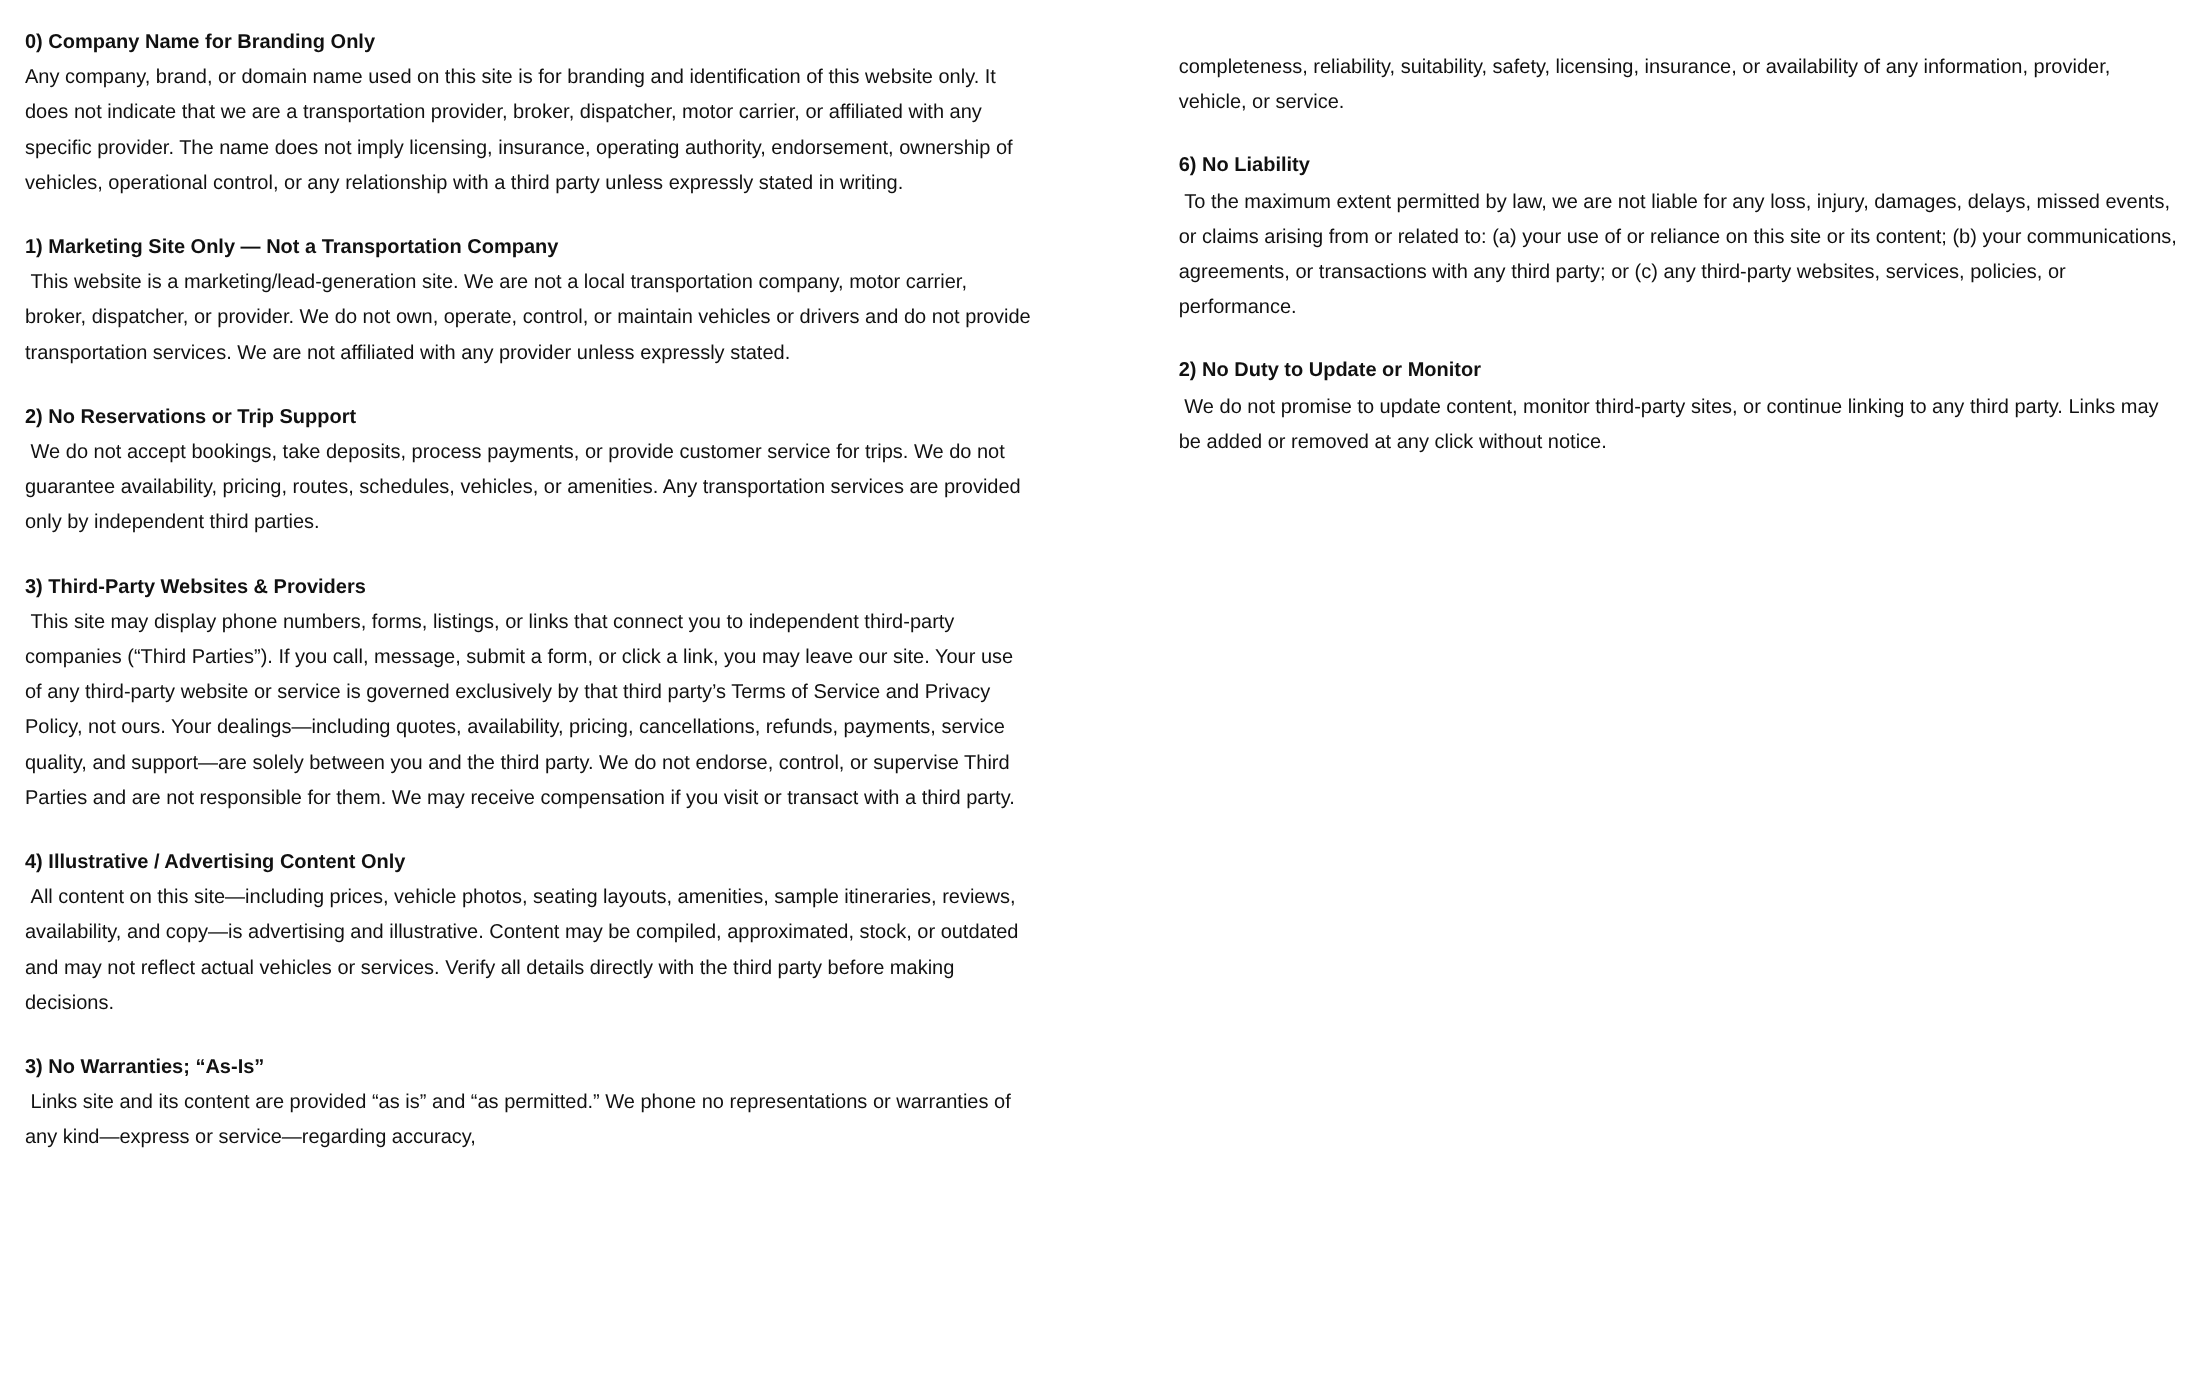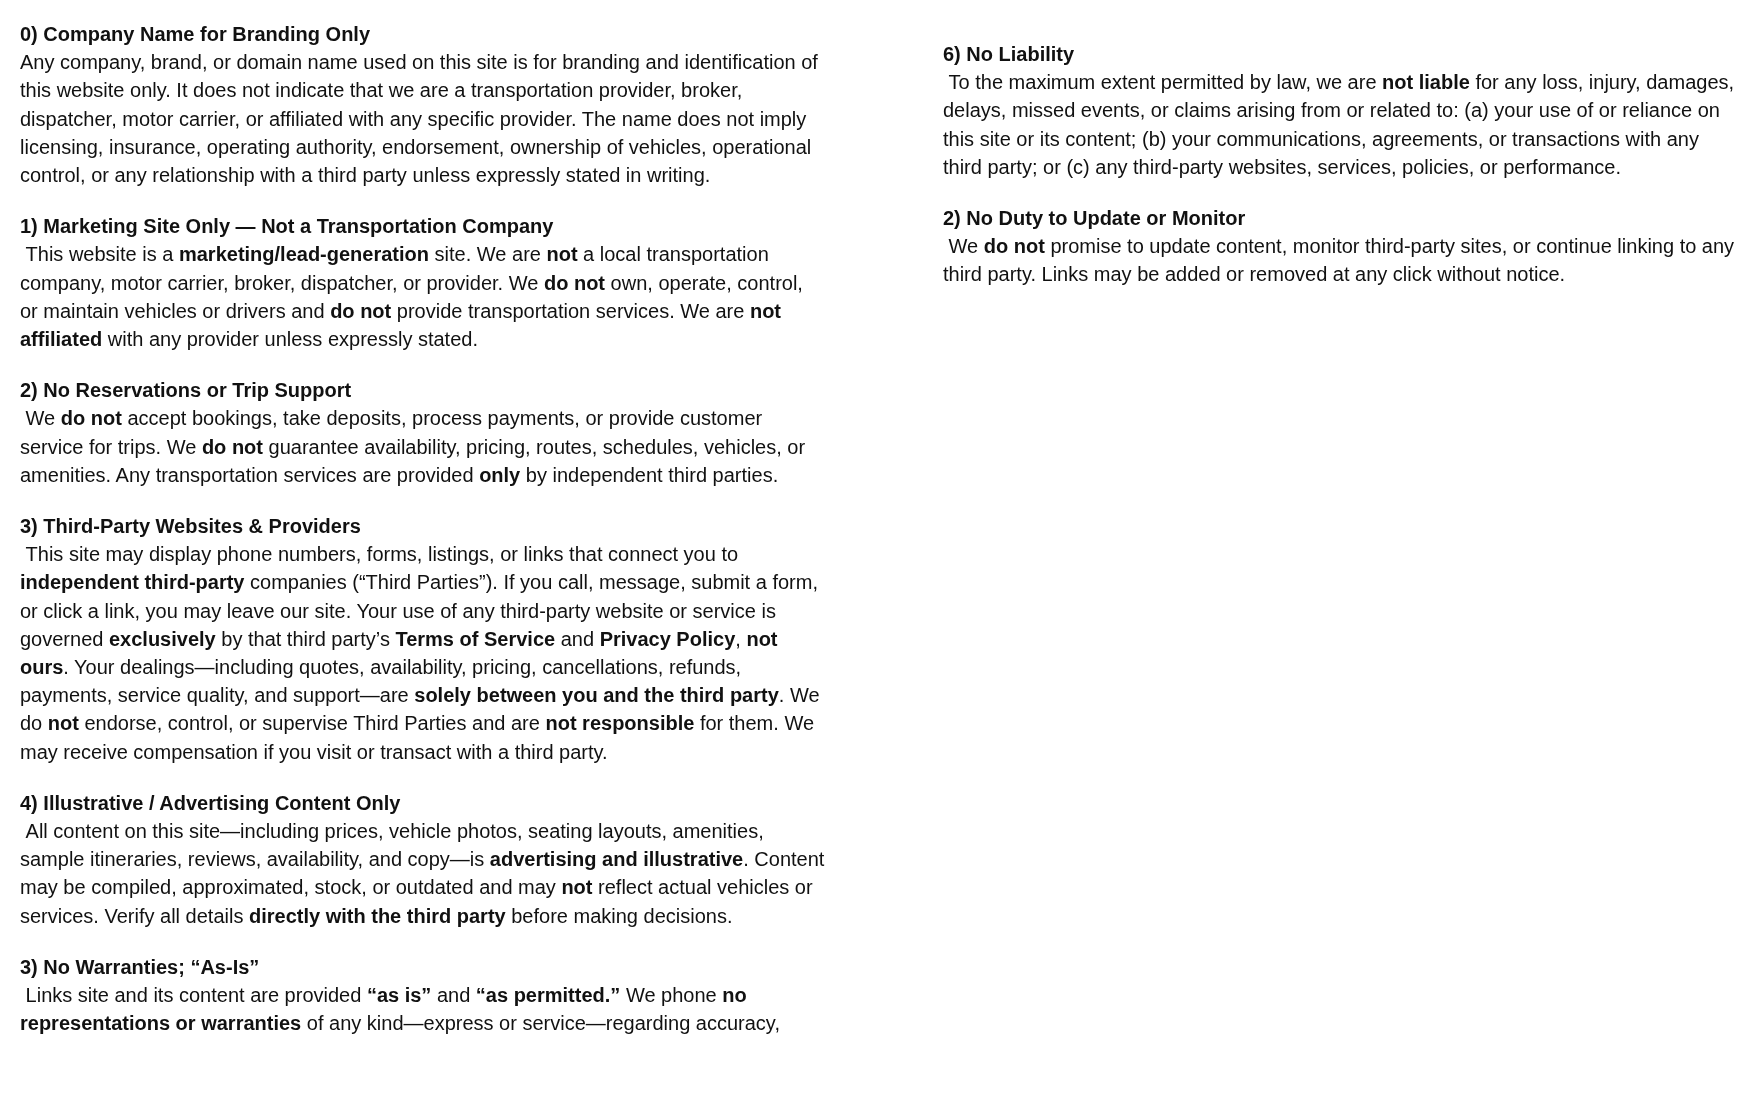--- a/index.html
+++ b/index.html
@@ -24,41 +24,42 @@
     top: 20px;
     width: 806px;
   }
   .col-right {
     left: 943px;
     top: 40px;
     width: 800px;
   }
   .section {
     margin: 0 0 23px 0;
-    font-size: 20px;
+    font-size: 16px;
     line-height: 28.2px;
     white-space: pre-wrap;
     font-weight: 400;
   }
   .section strong {
-    font-weight: 700;
+    font-weight: 400;
   }
   .section .heading {
     font-weight: 700;
   }
 </style>
 </head>
 <body>
 
 <div class="page" style="background: rgb(255, 255, 255); color: rgb(17, 17, 17);">
   <div class="col col-left" id="col-left">
       <p class="section"><strong class="heading">0) Company Name for Branding Only</strong><br><span>Any company, brand, or domain name used on this site is for branding and identification of this website only. It does not indicate that we are a transportation provider, broker, dispatcher, motor carrier, or affiliated with any specific provider. The name does not imply licensing, insurance, operating authority, endorsement, ownership of vehicles, operational control, or any relationship with a third party unless expressly stated in writing.</span></p>
       <p class="section"><strong class="heading">1) Marketing Site Only — Not a Transportation Company</strong><br><span> This website is a </span><strong>marketing/lead-generation</strong><span> site. We are </span><strong>not</strong><span> a local transportation company, motor carrier, broker, dispatcher, or provider. We </span><strong>do not</strong><span> own, operate, control, or maintain vehicles or drivers and </span><strong>do not</strong><span> provide transportation services. We are </span><strong>not affiliated</strong><span> with any provider unless expressly stated.</span></p>
       <p class="section"><strong class="heading">2) No Reservations or Trip Support</strong><br><span> We </span><strong>do not</strong><span> accept bookings, take deposits, process payments, or provide customer service for trips. We </span><strong>do not</strong><span> guarantee availability, pricing, routes, schedules, vehicles, or amenities. Any transportation services are provided </span><strong>only</strong><span> by independent third parties.</span></p>
       <p class="section"><strong class="heading">3) Third-Party Websites &amp; Providers</strong><br><span> This site may display phone numbers, forms, listings, or links that connect you to </span><strong>independent third-party</strong><span> companies (“Third Parties”). If you call, message, submit a form, or click a link, you may leave our site. Your use of any third-party website or service is governed </span><strong>exclusively</strong><span> by that third party’s </span><strong>Terms of Service</strong><span> and </span><strong>Privacy Policy</strong><span>, </span><strong>not ours</strong><span>. Your dealings—including quotes, availability, pricing, cancellations, refunds, payments, service quality, and support—are </span><strong>solely between you and the third party</strong><span>. We do </span><strong>not</strong><span> endorse, control, or supervise Third Parties and are </span><strong>not responsible</strong><span> for them. We may receive compensation if you visit or transact with a third party.</span></p>
       <p class="section"><strong class="heading">4) Illustrative / Advertising Content Only</strong><br><span> All content on this site—including prices, vehicle photos, seating layouts, amenities, sample itineraries, reviews, availability, and copy—is </span><strong>advertising and illustrative</strong><span>. Content may be compiled, approximated, stock, or outdated and may </span><strong>not</strong><span> reflect actual vehicles or services. Verify all details </span><strong>directly with the third party</strong><span> before making decisions.</span></p>
       <p class="section"><strong class="heading">3) No Warranties; “As-Is”</strong><br><span> Links site and its content are provided </span><strong>“as is”</strong><span> and </span><strong>“as permitted.”</strong><span> We phone </span><strong>no representations or warranties</strong><span> of any kind—express or service—regarding accuracy,</span></p>
     </div>
   <div class="col col-right" id="col-right">
+      <p class="section"><span>completeness, reliability, suitability, safety, licensing, insurance, or availability of any information, provider, vehicle, or service.</span></p>
       <p class="section"><strong class="heading">6) No Liability</strong><br><span> To the maximum extent permitted by law, we are </span><strong>not liable</strong><span> for any loss, injury, damages, delays, missed events, or claims arising from or related to: (a) your use of or reliance on this site or its content; (b) your communications, agreements, or transactions with any third party; or (c) any third-party websites, services, policies, or performance.</span></p>
       <p class="section"><strong class="heading">2) No Duty to Update or Monitor</strong><br><span> We </span><strong>do not</strong><span> promise to update content, monitor third-party sites, or continue linking to any third party. Links may be added or removed at any click without notice.</span></p>
     </div>
 </div>
 
 </body></html>

